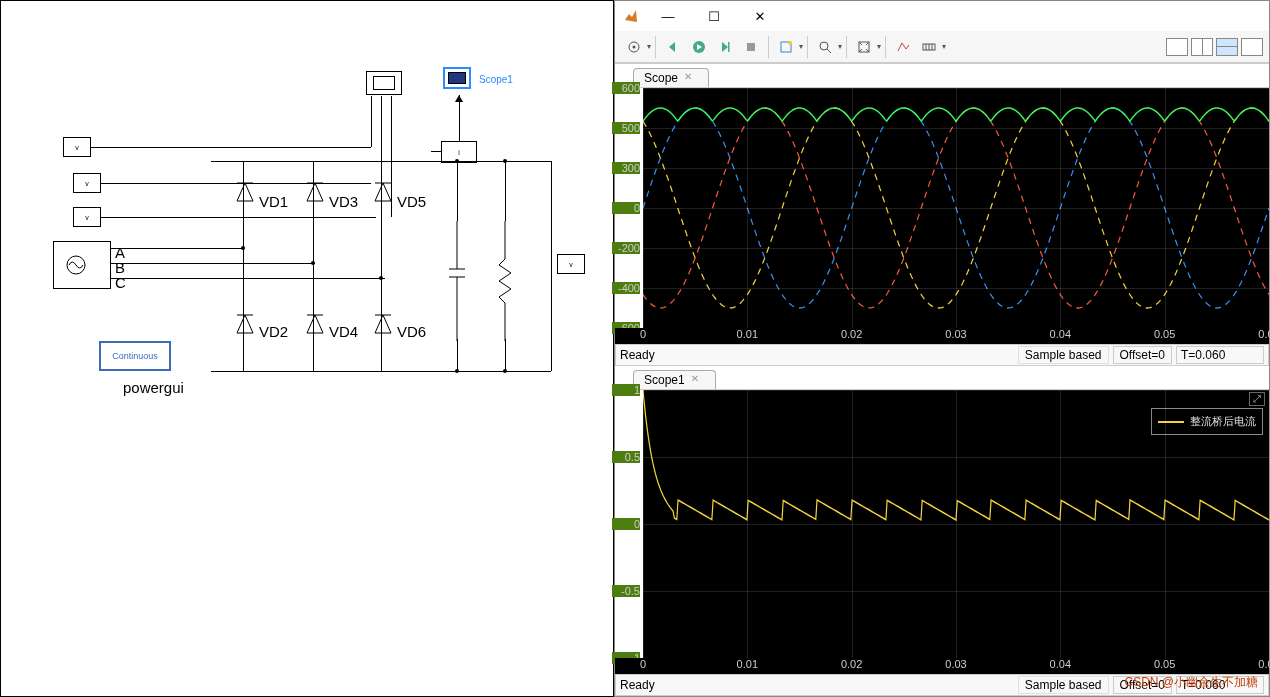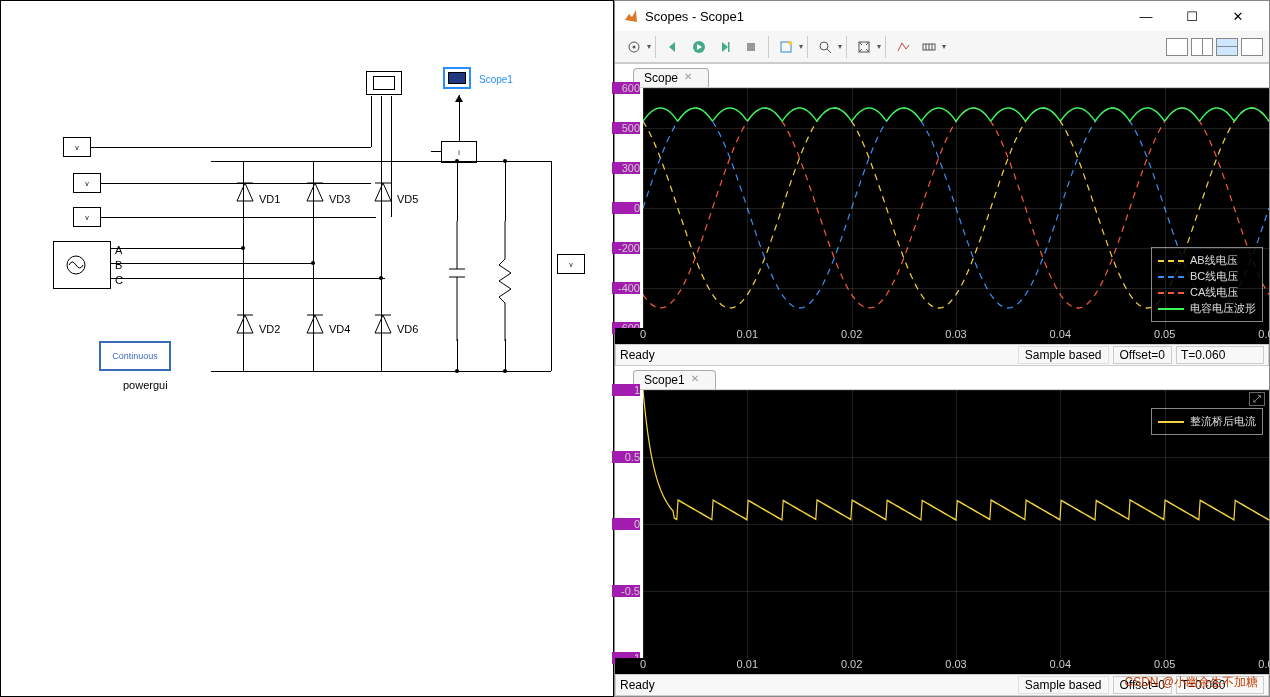--- a/index.html
+++ b/index.html
@@ -25,42 +25,42 @@
 .tabstrip { height: 24px; background: #fff; border-bottom: 1px solid #ccc; display: flex; align-items: flex-end; padding-left: 18px; }
 .tab { border: 1px solid #aaa; border-bottom: none; border-radius: 4px 4px 0 0; padding: 2px 16px 2px 10px; margin-right: 4px; background: #f7f7f7; position: relative; display: flex; align-items: flex-start; gap: 6px; cursor: pointer; }
 .tab .x { color: #999; font-size: 10px; cursor: pointer; }
 .plotbg { background: #000; position: relative; }
 .plot1-wrap { height: 240px; display: flex; }
 .yaxis { width: 28px; position: relative; background: #fff; }
 .plot-inner { flex: 1; position: relative; }
 .xaxis-row { height: 16px; display: flex; }
 .xaxis-row .xspacer { width: 28px; }
 .xaxis-row .xaxis { flex: 1; position: relative; font-size: 11px; color: #ccc; background: #000; }
-.ytick { position: absolute; right: 3px; font-size: 11px; color: #ccc; background: #a21caf; width: 100%; text-align: right; transform: translateY(-50%); }
+.ytick { position: absolute; right: 3px; font-size: 11px; color: #ccc; background: #4d7c0f; width: 100%; text-align: right; transform: translateY(-50%); }
 .xtick { position: absolute; top: 0; transform: translateX(-50%); }
 .gridline-h, .gridline-v { position: absolute; background: rgba(255,255,255,0.12); }
 .gridline-h { width: 100%; height: 1px; }
 .gridline-v { height: 100%; width: 1px; }
 .legend-box { position: absolute; background: rgba(0,0,0,0.85); border: 1px solid #888; padding: 4px 6px; font-size: 11px; color: #ddd; }
 .legend-row { display: flex; align-items: center; gap: 6px; margin: 1px 0; white-space: nowrap; }
 .legend-swatch { width: 26px; height: 0; border-top: 2px dashed; }
 .legend-swatch.solid { border-top-style: solid; }
 .status { height: 22px; border: 1px solid #ccc; display: flex; align-items: center; padding: 0 4px; font-size: 12px; background: #f8f8f8; }
 .status .box { border: 1px solid #ccc; padding: 1px 6px; margin-left: 4px; }
 .status .tbox { border: 1px solid #ccc; padding: 1px 4px; margin-left: 4px; width: 88px; }
 .slabel { border: 1px solid #e0e0e0; padding: 1px 6px; margin-left: 4px; }
 .footer { position: absolute; right: 12px; bottom: 6px; font-size: 12px; color: #c2410c; }
 svg.chartsvg { position: absolute; left: 0; top: 0; width: 100%; height: 100%; }
 
 
 .sim-wrap { position: absolute; left: 0; top: 0; width: 100%; height: 100%; }
 .sim-block { position: absolute; border: 1px solid #000; background: #fff; font-size: 9px; display: flex; align-items: center; justify-content: center; }
 .scope-block-sel { position: absolute; border: 2px solid #2a8cff; background: #fff; padding: 3px; }
 .scope-inner { width: 18px; height: 12px; background: #203880; border: 1px solid #000; }
-.label-small { position: absolute; font-size: 11px; }
+.label-small { position: absolute; font-size: 15px; }
 .label-blue { position: absolute; font-size: 10px; color: #2a8cff; }
 .powergui { position: absolute; border: 2px solid #3d6bbb; background: #fff; text-align: center; font-size: 9px; color: #3d6bbb; padding: 8px 4px; }
 .wire { position: absolute; background: #000; }
 .node { position: absolute; width: 4px; height: 4px; background: #000; border-radius: 50%; transform: translate(-2px,-2px); }
 .diode { position: absolute; }
 .arrow { position: absolute; width: 0; height: 0; border-left: 4px solid transparent; border-right: 4px solid transparent; border-bottom: 7px solid #000; transform: translate(-4px,0); }
 .plot2-area { flex: 1; display: flex; flex-direction: column; min-height: 0; }
 .expand-icon { position: absolute; top: 2px; right: 4px; width: 16px; height: 14px; border: 1px solid #666; display: flex; align-items: center; justify-content: center; color: #bbb; font-size: 10px; }
 </style>
 </head>
@@ -198,21 +198,20 @@
     <div class="node" style="left:456px;top:370px;"></div>
     <div class="node" style="left:504px;top:370px;"></div>
   </div>
 </div>
 
 <div class="scope-window">
   <div class="titlebar">
     <svg class="appicon" viewBox="0 0 16 16">
         <path d="M2 12 L6 6 L9 9 L13 2 L14 14 Z" fill="#d97a2a"></path>
       </svg>
-    <span class="title">Scopes - Scope1</span>
     <div class="winbtns">
       <div class="winbtn">—</div>
       <div class="winbtn">☐</div>
       <div class="winbtn">✕</div>
     </div>
   </div>
   <div class="toolbar">
     <div class="tbtn">
         <svg viewBox="0 0 16 16">
           <circle cx="8" cy="8" r="5" fill="none" stroke="#555"></circle>
@@ -314,38 +313,20 @@
           <div class="ytick" style="top: 16.6667%;">500</div>
           <div class="ytick" style="top: 0%;">600</div>
         </div>
       <div class="plot-inner plotbg" id="plot1">
         <svg class="chartsvg" id="svg1" preserveAspectRatio="none" viewBox="0 0 620 224">
             <path d="M0,31.170962313452385 L1.55,33.458993685104765 L3.1,35.92140573200159 L4.6499999999999995,38.55273128360851 L6.2,41.34712813916938 L7.75,44.29839203885312 L9.299999999999999,47.399970438762026 L10.85,50.64497705921772 L12.4,54.02620717402434 L13.950000000000001,57.536153606762326 L15.5,61.16702339859746 L17.049999999999997,64.91075511059819 L18.599999999999998,68.75903672214619 L20.150000000000002,72.70332408570081 L21.7,76.73485989694306 L23.25,80.84469313818134 L24.8,85.02369895184928 L26.35,89.26259889997122 L27.900000000000002,93.55198156461488 L29.449999999999996,97.88232344359282 L31,102.24401009501898 L32.550000000000004,106.62735748377371 L34.099999999999994,111.02263348248368 L35.65,115.42007947927856 L37.199999999999996,119.80993204434944 L38.75,124.1824446072048 L40.300000000000004,128.52790909649443 L41.85,132.83667749435546 L43.4,137.09918325742478 L44.949999999999996,141.30596255695775 L46.5,145.44767529089467 L48.05,149.51512582122294 L49.6,153.49928339059318 L51.14999999999999,157.39130217285904 L52.7,161.18254091302322 L54.25000000000001,164.86458211298438 L55.800000000000004,168.4292507204883 L57.35,171.86863227978802 L58.89999999999999,175.175090503715 L60.449999999999996,178.34128422814595 L62,181.36018371122347 L63.550000000000004,184.22508624114056 L65.10000000000001,186.92963101783735 L66.65,189.4678132755676 L68.19999999999999,191.8339976149806 L69.75,194.02293051511677 L71.3,196.02975199753803 L72.85000000000001,197.85000641669552 L74.39999999999999,199.47965235257652 L75.95,200.91507158366804 L77.5,202.15307712031307 L79.05,203.1909202806246 L80.60000000000001,204.02629679324713 L82.14999999999999,204.65735191341489 L83.7,205.0826845409494 L85.25,205.30135033105202 L86.8,205.3128637909856 L88.35000000000001,205.11719935798982 L89.89999999999999,204.714791456037 L91.45000000000002,204.106533531302 L93,203.29377606848854 L94.54999999999998,202.27832359241518 L96.1,201.0624306615192 L97.65,199.64879686217287 L99.2,198.04056081492672 L100.75,196.241293205987 L102.29999999999998,194.25498885939928 L103.85,192.0860578675402 L105.4,189.73931579960924 L106.95,187.2199730098615 L108.50000000000001,184.5336230693173 L110.05,181.68623034663656 L111.60000000000001,178.68411676572833 L113.14999999999999,175.53394776949898 L114.7,172.24271752090215 L116.25,168.81773337414728 L117.79999999999998,165.26659965054702 L119.35000000000001,161.59720075502116 L120.89999999999999,157.81768367074653 L122.45000000000002,153.93643987081697 L124,149.96208668707467 L125.55,145.903448177478 L127.10000000000001,141.7695355344865 L128.65,137.5695270779604 L130.20000000000002,133.31274787699454 L131.75,129.00864904593388 L133.3,124.66678676053515 L134.85,120.29680104086788 L136.39999999999998,115.90839434805872 L137.95,111.5113100424009 L139.5,107.11531075065858 L141.05,102.73015669059362 L142.6,98.36558400084162 L144.15,94.03128312424863 L145.70000000000002,89.73687729266588 L147.25,85.49190116096725 L148.79999999999998,81.30577963773221 L150.35,77.18780695959124 L151.9,73.14712605569594 L153.45,69.19270824813071 L155,65.3333333333334 L156.55,61.577570088752225 L158.1,57.93375724801662 L159.65,54.40998498686352 L161.20000000000002,51.01407696092349 L162.75,47.75357293524962 L164.29999999999998,44.63571204415291 L165.84999999999997,41.6674167185138 L167.4,38.85527731625503 L168.95000000000002,36.205537490098116 L170.5,33.72408032509375 L172.05,31.4164152767013 L173.6,29.287665938419977 L175.15,27.342558666129946 L176.70000000000002,25.58541208440043 L178.25,24.020127498063378 L179.79999999999998,22.650180230340368 L181.35,21.478611906757017 L182.90000000000003,20.508023701972622 L184.45,19.740570564522887 L186,19.177956432294497 L187.54999999999998,18.821430449357365 L189.09999999999997,18.671784192552217 L190.65000000000003,18.72934991399207 L192.2,18.993999803379584 L193.75,19.465146271777687 L195.3,20.14174325620405 L196.85,21.02228854215262 L198.4,22.104827098885192 L199.95000000000002,23.386955420088977 L201.5,24.865826860261173 L203.04999999999998,26.538157954974235 L204.59999999999997,28.400235710988092 L206.15,30.447925850023235 L207.7,32.67668198789265 L209.25,35.08155572861184 L210.8,37.65720765107501 L212.35,40.397919163905314 L213.9,43.29760520215811 L215.45000000000002,46.349827737686326 L217.00000000000003,49.54781007317328 L218.54999999999998,52.8844518880953 L220.1,56.35234500320922 L221.65000000000003,59.943789828562174 L223.20000000000002,63.650812458507815 L224.75,67.46518237576977 L226.29999999999998,71.37843072524939 L227.85,75.38186911700092 L229.4,79.46660891663046 L230.95,83.62358098028751 L232.5,87.84355579043141 L234.05,92.11716394766889 L235.59999999999997,96.43491697316372 L237.15,100.78722837543295 L238.70000000000002,105.16443493475427 L240.24999999999997,109.55681815793179 L241.79999999999998,113.95462585577982 L243.35000000000002,118.34809379542322 L244.90000000000003,122.72746737933434 L246.45,127.08302330298024 L248,131.40509114299095 L249.55,135.68407482791517 L251.1,139.91047394390145 L252.65,144.07490482799074 L254.20000000000002,148.16812140219625 L255.75000000000003,152.18103570210758 L257.3,156.10473805444497 L258.84999999999997,159.9305168587625 L260.40000000000003,163.64987792937882 L261.95,167.25456335459376 L263.5,170.73656983131804 L265.05,174.08816643440693 L266.6,177.30191178124738 L268.15,180.37067055348857 L269.7,183.2876293392332 L271.25,186.04631176051524 L272.79999999999995,188.64059285247896 L274.34999999999997,191.06471266233274 L275.9,193.31328903788435 L277.45,195.38132957726475 L279,197.2642427133094 L280.54999999999995,198.9578479079845 L282.1,200.458384934228 L283.65000000000003,201.76252222459306 L285.2,202.86736426816162 L286.75,203.77045803930244 L288.3,204.4697984440014 L289.84999999999997,204.96383277167183 L291.40000000000003,205.2514641425601 L292.95000000000005,205.33205394309314 L294.5,205.2054232437602 L296.05,204.87185319638112 L297.59999999999997,204.33208440987892 L299.15000000000003,203.58731530594287 L300.7,202.63919945823272 L302.25,201.48984192103137 L303.8,200.14179455549828 L305.35,198.59805036389923 L306.9,196.86203684439315 L308.45,194.9376083811286 L310,192.82903768654768 L311.54999999999995,190.54100631489536 L313.1,188.07859426799845 L314.65,185.44726871639153 L316.2,182.65287186083063 L317.75,179.70160796114692 L319.3,176.60002956123802 L320.85,173.3550229407823 L322.40000000000003,169.9737928259756 L323.95,166.46384639323784 L325.5,162.83297660140255 L327.04999999999995,159.08924488940193 L328.59999999999997,155.24096327785398 L330.15,151.29667591429916 L331.69999999999993,147.26514010305706 L333.25000000000006,143.1553068618187 L334.8,138.97630104815084 L336.34999999999997,134.73740110002888 L337.90000000000003,130.44801843538514 L339.45,126.11767655640728 L341,121.75598990498092 L342.55,117.37264251622632 L344.1,112.97736651751624 L345.65,108.57992052072149 L347.2,104.19006795565059 L348.75000000000006,99.81755539279516 L350.3,95.47209090350565 L351.85,91.16332250564473 L353.40000000000003,86.90081674257517 L354.95,82.69403744304228 L356.5,78.55232470910548 L358.05,74.48487417877716 L359.59999999999997,70.50071660940681 L361.1499999999999,66.60869782714103 L362.7,62.81745908697687 L364.24999999999994,59.13541788701578 L365.80000000000007,55.570749279511695 L367.35,52.131367720212026 L368.9,48.82490949628517 L370.45000000000005,45.658715771854034 L372,42.639816288776586 L373.54999999999995,39.774913758859554 L375.09999999999997,37.07036898216275 L376.65000000000003,34.53218672443233 L378.19999999999993,32.16600238501948 L379.74999999999994,29.977069484883316 L381.30000000000007,27.97024800246191 L382.85,26.149993583304514 L384.4,24.520347647423495 L385.95000000000005,23.084928416331987 L387.5,21.846922879686993 L389.04999999999995,20.8090797193754 L390.6,19.973703206752877 L392.15,19.342648086585104 L393.7,18.917315459050563 L395.25000000000006,18.698649668947983 L396.8,18.687136209014437 L398.35,18.88280064201018 L399.90000000000003,19.285208543962984 L401.45,19.89346646869797 L403,20.706223931511428 L404.54999999999995,21.72167640758477 L406.09999999999997,22.937569338480788 L407.65,24.351203137827095 L409.19999999999993,25.95943918507322 L410.74999999999994,27.758706794012898 L412.3,29.745011140600692 L413.8500000000001,31.913942132459837 L415.4,34.26068420039055 L416.95000000000005,36.78002699013858 L418.5,39.4663769306827 L420.0499999999999,42.313769653363266 L421.6,45.31588323427175 L423.15,48.466052230501006 L424.7,51.75728247909787 L426.25000000000006,55.18226662585268 L427.8,58.73340034945303 L429.3500000000001,62.40279924497898 L430.90000000000003,66.18231632925348 L432.45,70.06356012918283 L434.00000000000006,74.03791331292537 L435.55,78.09655182252196 L437.09999999999997,82.2304644655133 L438.65000000000003,86.43047292203968 L440.2,90.68725212300542 L441.74999999999994,94.99135095406609 L443.30000000000007,99.33321323946484 L444.85,103.70319895913208 L446.40000000000003,108.09160565194136 L447.95000000000005,112.48868995759906 L449.5,116.88468924934125 L451.05,121.26984330940633 L452.59999999999997,125.63441599915835 L454.15,129.96871687575117 L455.7,134.26312270733425 L457.24999999999994,138.50809883903273 L458.8,142.69422036226777 L460.35,146.81219304040874 L461.9,150.8528739443039 L463.45,154.80729175186937 L465,158.66666666666654 L466.54999999999995,162.42242991124763 L468.1,166.06624275198337 L469.65,169.59001501313645 L471.19999999999993,172.98592303907634 L472.75000000000006,176.24642706475035 L474.3,179.36428795584706 L475.84999999999997,182.33258328148605 L477.40000000000003,185.14472268374504 L478.95,187.79446250990185 L480.49999999999994,190.2759196749061 L482.04999999999995,192.5835847232987 L483.59999999999997,194.71233406158 L485.1499999999999,196.65744133386997 L486.70000000000005,198.41458791559953 L488.24999999999994,199.97987250193663 L489.80000000000007,201.34981976965966 L491.3500000000001,202.52138809324305 L492.9,203.49197629802734 L494.45000000000005,204.25942943547716 L496,204.82204356770552 L497.55,205.17856955064264 L499.1,205.3282158074478 L500.65,205.27065008600792 L502.2,205.00600019662042 L503.75000000000006,204.5348537282223 L505.3,203.8582567437959 L506.8500000000001,202.9777114578473 L508.40000000000003,201.8951729011147 L509.95,200.613044579911 L511.50000000000006,199.13417313973883 L513.05,197.46184204502578 L514.6,195.59976428901183 L516.15,193.5520741499768 L517.6999999999999,191.32331801210736 L519.25,188.91844427138827 L520.8000000000001,186.342792348925 L522.35,183.6020808360947 L523.9,180.70239479784203 L525.45,177.6501722623137 L527,174.45218992682686 L528.5500000000001,171.11554811190462 L530.1,167.64765499679083 L531.65,164.05621017143784 L533.2,160.34918754149206 L534.75,156.53481762423013 L536.3,152.62156927475067 L537.85,148.61813088299894 L539.4,144.53339108336942 L540.9499999999999,140.3764190197125 L542.5,136.15644420956846 L544.05,131.88283605233113 L545.5999999999999,127.56508302683629 L547.15,123.21277162456693 L548.6999999999999,118.8355650652456 L550.25,114.44318184206824 L551.8,110.04537414421988 L553.35,105.65190620457679 L554.9,101.27253262066586 L556.4499999999999,96.91697669701982 L558,92.59490885700907 L559.5500000000001,88.31592517208455 L561.0999999999999,84.08952605609875 L562.6499999999999,79.92509517200945 L564.2,75.83187859780348 L565.7499999999999,71.8189642978926 L567.3000000000001,67.89526194555461 L568.85,64.06948314123721 L570.4,60.350122070621076 L571.95,56.74543664540613 L573.5,53.26343016868161 L575.05,49.91183356559287 L576.6,46.6980882187525 L578.15,43.629329446511335 L579.6999999999999,40.71237066076663 L581.2500000000001,37.953688239484656 L582.8000000000001,35.35940714752097 L584.35,32.935287337667276 L585.9000000000001,30.686710962115612 L587.45,28.618670422735168 L589,26.735757286690497 L590.55,25.042152092015403 L592.1,23.541615065771985 L593.65,22.23747777540688 L595.1999999999999,21.132635731838352 L596.75,20.229541960697592 L598.3000000000001,19.530201555998577 L599.85,19.036167228328175 L601.4,18.7485358574399 L602.95,18.66794605690685 L604.5,18.794576756239778 L606.0500000000001,19.12814680361892 L607.6,19.667915590121087 L609.15,20.41268469405715 L610.7,21.360800541767308 L612.25,22.510158078968615 L613.8,23.858205444501703 L615.35,25.401949636100813 L616.9,27.137963155606894 L618.4499999999999,29.06239161887137 L620,31.17096231345241 " fill="none" stroke="#f4d33a" stroke-width="1.2" stroke-dasharray="6,5"></path>
             <path d="M0,112 L1.55,107.6033979337667 L3.1,103.21655742360534 L4.6499999999999995,98.84921835249229 L6.2,94.51107730533238 L7.75,90.21176604011549 L9.299999999999999,85.96083010300528 L10.85,81.7677076348394 L12.4,77.64170841609675 L13.950000000000001,73.59199319685652 L15.5,69.6275533576423 L17.049999999999997,65.75719094630864 L18.599999999999998,61.989499135293656 L20.150000000000002,58.33284314262731 L21.7,54.79534165905551 L23.25,51.384848822516204 L24.8,48.108936779989044 L26.35,44.97487887543568 L27.900000000000002,41.9896335011571 L29.449999999999996,39.159828648422575 L31,36.49174719167157 L32.550000000000004,33.99131293896144 L34.099999999999994,31.66407747963191 L35.65,29.515207858388624 L37.199999999999996,27.54947510317148 L38.75,25.771243632279884 L40.300000000000004,24.184461564272297 L41.85,22.792651952155857 L43.4,21.598904961327758 L44.949999999999996,20.60587100863518 L46.5,19.81575487778715 L48.05,19.230310824183217 L49.6,18.85083868002796 L51.14999999999999,18.67818096837835 L52.7,18.712721032531697 L54.25000000000001,18.954382184908038 L55.800000000000004,19.402627877315396 L57.35,20.056462892221106 L58.89999999999999,20.914435552383598 L60.449999999999996,21.974640943938834 L62,23.234725145785685 L63.550000000000004,24.69189045587905 L65.10000000000001,26.342901602828437 L66.65,28.184092929009225 L68.19999999999999,30.211376529239384 L69.75,32.4202513269514 L71.3,34.80581306770756 L72.85000000000001,37.36276520787155 L74.39999999999999,40.08543067425967 L75.95,42.9677644686631 L77.5,46.00336708925556 L79.05,49.18549873908782 L80.60000000000001,52.50709429012231 L82.14999999999999,55.96077896958412 L83.7,59.53888473380113 L85.25,63.23346729317814 L86.8,67.03632375050657 L88.35000000000001,70.93901081344794 L89.89999999999999,74.93286354075381 L91.45000000000002,79.0090145806027 L93,83.15841385833825 L94.54999999999998,87.3718486698985 L96.1,91.63996413632267 L97.65,95.95328397392178 L99.2,100.30223153399825 L100.75,104.67715106540113 L102.29999999999998,109.06832915270799 L103.85,113.46601628243653 L105.4,117.86044848940261 L106.95,122.24186903516424 L108.50000000000001,126.60055007042158 L110.05,130.92681423327448 L111.60000000000001,135.21105613538646 L113.14999999999999,139.44376368834835 L114.7,143.61553922289383 L116.25,147.717120354075 L117.79999999999998,151.73940054607343 L119.35000000000001,155.67344933098684 L120.89999999999999,159.5105321367013 L122.45000000000002,163.2421296798257 L124,166.85995688063085 L125.55,170.35598125799913 L127.10000000000001,173.72244076354085 L128.65,176.95186101528267 L130.20000000000002,180.0370718926651 L131.75,182.97122345600286 L133.3,185.74780115506442 L134.85,188.36064029300218 L136.39999999999998,190.8039397135214 L137.95,193.07227468089786 L139.5,195.16060892424767 L141.05,197.06430581930823 L142.6,198.77913868290346 L144.15,200.30130015723756 L145.70000000000002,201.62741066318134 L147.25,202.75452590378316 L148.79999999999998,203.68014340134428 L150.35,204.40220805354537 L151.9,204.91911669628746 L153.45,205.2297216631172 L155,205.33333333333331 L156.55,205.2297216631172 L158.1,204.91911669628746 L159.65,204.40220805354537 L161.20000000000002,203.68014340134428 L162.75,202.75452590378313 L164.29999999999998,201.62741066318137 L165.84999999999997,200.30130015723756 L167.4,198.77913868290346 L168.95000000000002,197.06430581930823 L170.5,195.16060892424764 L172.05,193.07227468089783 L173.6,190.8039397135214 L175.15,188.36064029300218 L176.70000000000002,185.7478011550644 L178.25,182.97122345600295 L179.79999999999998,180.0370718926651 L181.35,176.9518610152827 L182.90000000000003,173.72244076354082 L184.45,170.35598125799922 L186,166.85995688063085 L187.54999999999998,163.24212967982567 L189.09999999999997,159.51053213670136 L190.65000000000003,155.6734493309868 L192.2,151.73940054607345 L193.75,147.717120354075 L195.3,143.61553922289386 L196.85,139.44376368834833 L198.4,135.2110561353865 L199.95000000000002,130.92681423327448 L201.5,126.60055007042158 L203.04999999999998,122.24186903516429 L204.59999999999997,117.86044848940266 L206.15,113.46601628243663 L207.7,109.06832915270815 L209.25,104.67715106540113 L210.8,100.30223153399818 L212.35,95.9532839739218 L213.9,91.63996413632267 L215.45000000000002,87.37184866989853 L217.00000000000003,83.15841385833819 L218.54999999999998,79.00901458060272 L220.1,74.93286354075381 L221.65000000000003,70.93901081344794 L223.20000000000002,67.03632375050654 L224.75,63.233467293178165 L226.29999999999998,59.538884733801154 L227.85,55.96077896958412 L229.4,52.50709429012235 L230.95,49.18549873908786 L232.5,46.00336708925559 L234.05,42.9677644686631 L235.59999999999997,40.08543067425971 L237.15,37.36276520787155 L238.70000000000002,34.80581306770759 L240.24999999999997,32.4202513269514 L241.79999999999998,30.211376529239434 L243.35000000000002,28.184092929009175 L244.90000000000003,26.342901602828388 L246.45,24.69189045587905 L248,23.234725145785635 L249.55,21.974640943938834 L251.1,20.914435552383598 L252.65,20.056462892221106 L254.20000000000002,19.402627877315396 L255.75000000000003,18.954382184908038 L257.3,18.712721032531697 L258.84999999999997,18.67818096837835 L260.40000000000003,18.85083868002796 L261.95,19.230310824183217 L263.5,19.815754877787125 L265.05,20.60587100863518 L266.6,21.598904961327758 L268.15,22.792651952155808 L269.7,24.184461564272297 L271.25,25.771243632279884 L272.79999999999995,27.549475103171456 L274.34999999999997,29.515207858388575 L275.9,31.66407747963191 L277.45,33.991312938961386 L279,36.49174719167155 L280.54999999999995,39.159828648422454 L282.1,41.98963350115716 L283.65000000000003,44.974878875435806 L285.2,48.108936779989094 L286.75,51.384848822516254 L288.3,54.79534165905551 L289.84999999999997,58.33284314262737 L291.40000000000003,61.989499135293585 L292.95000000000005,65.75719094630861 L294.5,69.62755335764234 L296.05,73.59199319685646 L297.59999999999997,77.64170841609675 L299.15000000000003,81.76770763483944 L300.7,85.96083010300524 L302.25,90.21176604011552 L303.8,94.51107730533228 L305.35,98.84921835249223 L306.9,103.21655742360518 L308.45,107.60339793376659 L310,111.99999999999994 L311.54999999999995,116.39660206623317 L313.1,120.78344257639459 L314.65,125.1507816475077 L316.2,129.48892269466765 L317.75,133.78823395988442 L319.3,138.0391698969947 L320.85,142.23229236516065 L322.40000000000003,146.3582915839034 L323.95,150.4080068031433 L325.5,154.37244664235772 L327.04999999999995,158.2428090536913 L328.59999999999997,162.0105008647062 L330.15,165.6671568573727 L331.69999999999993,169.20465834094443 L333.25000000000006,172.6151511774838 L334.8,175.89106322001086 L336.34999999999997,179.02512112456427 L337.90000000000003,182.0103664988429 L339.45,184.8401713515774 L341,187.5082528083285 L342.55,190.00868706103856 L344.1,192.33592252036811 L345.65,194.48479214161136 L347.2,196.4505248968285 L348.75000000000006,198.2287563677201 L350.3,199.81553843572772 L351.85,201.2073480478441 L353.40000000000003,202.40109503867228 L354.95,203.3941289913648 L356.5,204.18424512221284 L358.05,204.76968917581675 L359.59999999999997,205.14916131997202 L361.1499999999999,205.32181903162166 L362.7,205.28727896746827 L364.24999999999994,205.04561781509196 L365.80000000000007,204.5973721226846 L367.35,203.9435371077789 L368.9,203.08556444761646 L370.45000000000005,202.02535905606115 L372,200.76527485421434 L373.54999999999995,199.308109544121 L375.09999999999997,197.6570983971716 L376.65000000000003,195.81590707099073 L378.19999999999993,193.78862347076068 L379.74999999999994,191.57974867304864 L381.30000000000007,189.19418693229235 L382.85,186.63723479212842 L384.4,183.91456932574036 L385.95000000000005,181.0322355313369 L387.5,177.9966329107444 L389.04999999999995,174.81450126091224 L390.6,171.49290570987773 L392.15,168.03922103041594 L393.7,164.46111526619876 L395.25000000000006,160.76653270682192 L396.8,156.96367624949352 L398.35,153.06098918655198 L399.90000000000003,149.0671364592462 L401.45,144.99098541939742 L403,140.8415861416618 L404.54999999999995,136.62815133010162 L406.09999999999997,132.3600358636774 L407.65,128.04671602607826 L409.19999999999993,123.69776846600188 L410.74999999999994,119.32284893459911 L412.3,114.93167084729201 L413.8500000000001,110.53398371756337 L415.4,106.13955151059767 L416.95000000000005,101.75813096483563 L418.5,97.3994499295784 L420.0499999999999,93.07318576672573 L421.6,88.7889438646134 L423.15,84.55623631165159 L424.7,80.38446077710618 L426.25000000000006,76.28287964592496 L427.8,72.2605994539265 L429.3500000000001,68.32655066901305 L430.90000000000003,64.48946786329869 L432.45,60.75787032017444 L434.00000000000006,57.14004311936908 L435.55,53.644018742000824 L437.09999999999997,50.277559236459226 L438.65000000000003,47.048138984717234 L440.2,43.96292810733492 L441.74999999999994,41.02877654399716 L443.30000000000007,38.25219884493558 L444.85,35.639359706997816 L446.40000000000003,33.19606028647853 L447.95000000000005,30.92772531910217 L449.5,28.839391075752406 L451.05,26.935694180691733 L452.59999999999997,25.220861317096524 L454.15,23.698699842762476 L455.7,22.37258933681861 L457.24999999999994,21.245474096216842 L458.8,20.31985659865575 L460.35,19.597791946454638 L461.9,19.080883303712525 L463.45,18.77027833688282 L465,18.666666666666675 L466.54999999999995,18.77027833688277 L468.1,19.080883303712525 L469.65,19.59779194645459 L471.19999999999993,20.3198565986557 L472.75000000000006,21.245474096216842 L474.3,22.37258933681866 L475.84999999999997,23.698699842762377 L477.40000000000003,25.220861317096475 L478.95,26.935694180691684 L480.49999999999994,28.839391075752282 L482.04999999999995,30.92772531910212 L483.59999999999997,33.196060286478506 L485.1499999999999,35.63935970699764 L486.70000000000005,38.25219884493562 L488.24999999999994,41.02877654399698 L489.80000000000007,43.96292810733507 L491.3500000000001,47.04813898471741 L492.9,50.27755923645903 L494.45000000000005,53.64401874200088 L496,57.14004311936925 L497.55,60.75787032017436 L499.1,64.48946786329873 L500.65,68.3265506690131 L502.2,72.26059945392656 L503.75000000000006,76.28287964592501 L505.3,80.38446077710611 L506.8500000000001,84.55623631165179 L508.40000000000003,88.78894386461361 L509.95,93.07318576672546 L511.50000000000006,97.39944992957848 L513.05,101.75813096483571 L514.6,106.13955151059739 L516.15,110.53398371756342 L517.6999999999999,114.93167084729191 L519.25,119.3228489345987 L520.8000000000001,123.69776846600178 L522.35,128.04671602607814 L523.9,132.36003586367715 L525.45,136.6281513301015 L527,140.84158614166157 L528.5500000000001,144.99098541939733 L530.1,149.0671364592461 L531.65,153.0609891865519 L533.2,156.96367624949343 L534.75,160.7665327068218 L536.3,164.4611152661987 L537.85,168.03922103041586 L539.4,171.49290570987765 L540.9499999999999,174.81450126091204 L542.5,177.99663291074444 L544.05,181.03223553133685 L545.5999999999999,183.91456932574022 L547.15,186.63723479212845 L548.6999999999999,189.1941869322924 L550.25,191.57974867304853 L551.8,193.78862347076063 L553.35,195.81590707099076 L554.9,197.65709839717152 L556.4499999999999,199.30810954412084 L558,200.7652748542143 L559.5500000000001,202.02535905606118 L561.0999999999999,203.08556444761635 L562.6499999999999,203.9435371077788 L564.2,204.59737212268462 L565.7499999999999,205.04561781509193 L567.3000000000001,205.28727896746827 L568.85,205.32181903162166 L570.4,205.14916131997202 L571.95,204.76968917581678 L573.5,204.18424512221281 L575.05,203.3941289913648 L576.6,202.40109503867225 L578.15,201.2073480478442 L579.6999999999999,199.8155384357277 L581.2500000000001,198.2287563677201 L582.8000000000001,196.45052489682854 L584.35,194.4847921416115 L585.9000000000001,192.3359225203681 L587.45,190.00868706103861 L589,187.5082528083284 L590.55,184.84017135157745 L592.1,182.01036649884298 L593.65,179.0251211245642 L595.1999999999999,175.89106322001095 L596.75,172.61515117748388 L598.3000000000001,169.20465834094438 L599.85,165.66715685737267 L601.4,162.01050086470644 L602.95,158.24280905369127 L604.5,154.3724466423577 L606.0500000000001,150.40800680314356 L607.6,146.35829158390348 L609.15,142.2322923651606 L610.7,138.0391698969948 L612.25,133.7882339598847 L613.8,129.48892269466793 L615.35,125.15078164750778 L616.9,120.78344257639486 L618.4499999999999,116.39660206623361 L620,112.00000000000006 " fill="none" stroke="#3a8ff4" stroke-width="1.2" stroke-dasharray="6,5"></path>
             <path d="M0,192.82903768654762 L1.55,194.93760838112854 L3.1,196.8620368443931 L4.6499999999999995,198.5980503638992 L6.2,200.14179455549822 L7.75,201.48984192103137 L9.299999999999999,202.63919945823272 L10.85,203.5873153059429 L12.4,204.33208440987892 L13.950000000000001,204.87185319638112 L15.5,205.2054232437602 L17.049999999999997,205.33205394309314 L18.599999999999998,205.2514641425601 L20.150000000000002,204.96383277167183 L21.7,204.4697984440014 L23.25,203.7704580393024 L24.8,202.86736426816162 L26.35,201.76252222459306 L27.900000000000002,200.45838493422798 L29.449999999999996,198.95784790798456 L31,197.26424271330944 L32.550000000000004,195.38132957726484 L34.099999999999994,193.31328903788435 L35.65,191.0647126623328 L37.199999999999996,188.64059285247902 L38.75,186.04631176051527 L40.300000000000004,183.28762933923323 L41.85,180.3706705534887 L43.4,177.3019117812474 L44.949999999999996,174.08816643440701 L46.5,170.73656983131815 L48.05,167.2545633545938 L49.6,163.64987792937876 L51.14999999999999,159.93051685876253 L52.7,156.10473805444502 L54.25000000000001,152.18103570210752 L55.800000000000004,148.16812140219625 L57.35,144.07490482799082 L58.89999999999999,139.91047394390142 L60.449999999999996,135.6840748279152 L62,131.40509114299084 L63.550000000000004,127.08302330298037 L65.10000000000001,122.72746737933419 L66.65,118.34809379542315 L68.19999999999999,113.95462585577997 L69.75,109.55681815793181 L71.3,105.16443493475435 L72.85000000000001,100.78722837543295 L74.39999999999999,96.43491697316378 L75.95,92.11716394766887 L77.5,87.84355579043138 L79.05,83.62358098028753 L80.60000000000001,79.46660891663055 L82.14999999999999,75.38186911700093 L83.7,71.37843072524943 L85.25,67.46518237576984 L86.8,63.650812458507815 L88.35000000000001,59.94378982856222 L89.89999999999999,56.35234500320917 L91.45000000000002,52.88445188809527 L93,49.54781007317323 L94.54999999999998,46.349827737686326 L96.1,43.29760520215814 L97.65,40.39791916390534 L99.2,37.65720765107501 L100.75,35.08155572861186 L102.29999999999998,32.67668198789271 L103.85,30.447925850023285 L105.4,28.400235710988092 L106.95,26.538157954974285 L108.50000000000001,24.865826860261148 L110.05,23.386955420088977 L111.60000000000001,22.10482709888524 L113.14999999999999,21.02228854215262 L114.7,20.1417432562041 L116.25,19.465146271777687 L117.79999999999998,18.993999803379584 L119.35000000000001,18.72934991399207 L120.89999999999999,18.671784192552217 L122.45000000000002,18.821430449357365 L124,19.177956432294497 L125.55,19.740570564522887 L127.10000000000001,20.508023701972622 L128.65,21.478611906756967 L130.20000000000002,22.650180230340393 L131.75,24.020127498063328 L133.3,25.58541208440053 L134.85,27.342558666129946 L136.39999999999998,29.287665938419952 L137.95,31.416415276701326 L139.5,33.72408032509375 L141.05,36.205537490098116 L142.6,38.85527731625497 L144.15,41.6674167185138 L145.70000000000002,44.63571204415283 L147.25,47.753572935249665 L148.79999999999998,51.01407696092351 L150.35,54.40998498686345 L151.9,57.93375724801665 L153.45,61.577570088752154 L155,65.33333333333333 L156.55,69.1927082481306 L158.1,73.14712605569594 L159.65,77.18780695959119 L161.20000000000002,81.30577963773231 L162.75,85.49190116096725 L164.29999999999998,89.7368772926657 L165.84999999999997,94.03128312424866 L167.4,98.36558400084155 L168.95000000000002,102.73015669059372 L170.5,107.11531075065865 L172.05,111.5113100424009 L173.6,115.90839434805868 L175.15,120.29680104086789 L176.70000000000002,124.66678676053515 L178.25,129.0086490459337 L179.79999999999998,133.31274787699454 L181.35,137.56952707796037 L182.90000000000003,141.76953553448658 L184.45,145.90344817747794 L186,149.96208668707467 L187.54999999999998,153.93643987081697 L189.09999999999997,157.81768367074645 L190.65000000000003,161.59720075502116 L192.2,165.26659965054694 L193.75,168.81773337414728 L195.3,172.24271752090206 L196.85,175.53394776949904 L198.4,178.6841167657283 L199.95000000000002,181.68623034663656 L201.5,184.53362306931726 L203.04999999999998,187.21997300986146 L204.59999999999997,189.73931579960924 L206.15,192.08605786754015 L207.7,194.25498885939922 L209.25,196.24129320598703 L210.8,198.04056081492675 L212.35,199.64879686217284 L213.9,201.0624306615192 L215.45000000000002,202.27832359241515 L217.00000000000003,203.2937760684885 L218.54999999999998,204.106533531302 L220.1,204.714791456037 L221.65000000000003,205.11719935798982 L223.20000000000002,205.3128637909856 L224.75,205.30135033105202 L226.29999999999998,205.0826845409494 L227.85,204.65735191341489 L229.4,204.02629679324713 L230.95,203.19092028062462 L232.5,202.15307712031307 L234.05,200.91507158366804 L235.59999999999997,199.47965235257658 L237.15,197.85000641669552 L238.70000000000002,196.02975199753806 L240.24999999999997,194.0229305151168 L241.79999999999998,191.8339976149806 L243.35000000000002,189.4678132755676 L244.90000000000003,186.9296310178373 L246.45,184.2250862411406 L248,181.36018371122344 L249.55,178.34128422814592 L251.1,175.175090503715 L252.65,171.86863227978802 L254.20000000000002,168.42925072048823 L255.75000000000003,164.8645821129844 L257.3,161.1825409130232 L258.84999999999997,157.39130217285913 L260.40000000000003,153.49928339059323 L261.95,149.51512582122305 L263.5,145.44767529089472 L265.05,141.30596255695778 L266.6,137.09918325742476 L268.15,132.8366774943555 L269.7,128.52790909649443 L271.25,124.18244460720473 L272.79999999999995,119.8099320443495 L274.34999999999997,115.42007947927856 L275.9,111.02263348248366 L277.45,106.62735748377375 L279,102.24401009501898 L280.54999999999995,97.88232344359295 L282.1,93.55198156461475 L283.65000000000003,89.26259889997102 L285.2,85.02369895184921 L286.75,80.84469313818124 L288.3,76.73485989694302 L289.84999999999997,72.70332408570076 L291.40000000000003,68.75903672214625 L292.95000000000005,64.91075511059816 L294.5,61.16702339859736 L296.05,57.536153606762355 L297.59999999999997,54.02620717402432 L299.15000000000003,50.644977059217624 L300.7,47.399970438762026 L302.25,44.29839203885312 L303.8,41.34712813916943 L305.35,38.55273128360851 L306.9,35.92140573200163 L308.45,33.458993685104765 L310,31.170962313452385 L311.54999999999995,29.06239161887147 L313.1,27.137963155606943 L314.65,25.401949636100813 L316.2,23.858205444501753 L317.75,22.510158078968615 L319.3,21.360800541767258 L320.85,20.4126846940571 L322.40000000000003,19.667915590121087 L323.95,19.12814680361892 L325.5,18.794576756239778 L327.04999999999995,18.66794605690685 L328.59999999999997,18.7485358574399 L330.15,19.036167228328175 L331.69999999999993,19.530201555998577 L333.25000000000006,20.229541960697592 L334.8,21.132635731838352 L336.34999999999997,22.237477775406955 L337.90000000000003,23.541615065772035 L339.45,25.042152092015403 L341,26.73575728669067 L342.55,28.618670422735217 L344.1,30.686710962115736 L345.65,32.93528733766723 L347.2,35.359407147521 L348.75000000000006,37.953688239484805 L350.3,40.71237066076675 L351.85,43.62932944651126 L353.40000000000003,46.69808821875266 L354.95,49.91183356559304 L356.5,53.26343016868181 L358.05,56.74543664540619 L359.59999999999997,60.350122070621275 L361.1499999999999,64.06948314123741 L362.7,67.89526194555495 L364.24999999999994,71.81896429789236 L365.80000000000007,75.83187859780382 L367.35,79.92509517200918 L368.9,84.08952605609849 L370.45000000000005,88.31592517208492 L372,92.59490885700916 L373.54999999999995,96.91697669701955 L375.09999999999997,101.27253262066574 L376.65000000000003,105.65190620457702 L378.19999999999993,110.04537414421992 L379.74999999999994,114.44318184206814 L381.30000000000007,118.83556506524583 L382.85,123.21277162456715 L384.4,127.56508302683622 L385.95000000000005,131.88283605233119 L387.5,136.15644420956872 L389.04999999999995,140.37641901971242 L390.6,144.53339108336948 L392.15,148.61813088299903 L393.7,152.62156927475073 L395.25000000000006,156.5348176242302 L396.8,160.3491875414921 L398.35,164.0562101714379 L399.90000000000003,167.6476549967909 L401.45,171.11554811190464 L403,174.45218992682678 L404.54999999999995,177.65017226231362 L406.09999999999997,180.70239479784183 L407.65,183.60208083609464 L409.19999999999993,186.34279234892495 L410.74999999999994,188.918444271388 L412.3,191.32331801210734 L413.8500000000001,193.5520741499768 L415.4,195.59976428901177 L416.95000000000005,197.46184204502578 L418.5,199.13417313973886 L420.0499999999999,200.61304457991096 L421.6,201.89517290111482 L423.15,202.9777114578474 L424.7,203.8582567437959 L426.25000000000006,204.53485372822232 L427.8,205.00600019662042 L429.3500000000001,205.27065008600792 L430.90000000000003,205.3282158074478 L432.45,205.17856955064264 L434.00000000000006,204.8220435677055 L435.55,204.2594294354771 L437.09999999999997,203.49197629802737 L438.65000000000003,202.521388093243 L440.2,201.34981976965958 L441.74999999999994,199.97987250193665 L443.30000000000007,198.4145879155995 L444.85,196.65744133387003 L446.40000000000003,194.71233406157998 L447.95000000000005,192.58358472329866 L449.5,190.27591967490628 L451.05,187.79446250990185 L452.59999999999997,185.14472268374502 L454.15,182.33258328148625 L455.7,179.36428795584703 L457.24999999999994,176.24642706475032 L458.8,172.98592303907657 L460.35,169.59001501313656 L461.9,166.06624275198342 L463.45,162.42242991124786 L465,158.66666666666666 L466.54999999999995,154.80729175186949 L468.1,150.852873944304 L469.65,146.8121930404088 L471.19999999999993,142.69422036226783 L472.75000000000006,138.5080988390328 L474.3,134.2631227073342 L475.84999999999997,129.96871687575145 L477.40000000000003,125.63441599915845 L478.95,121.26984330940644 L480.49999999999994,116.8846892493415 L482.04999999999995,112.48868995759915 L483.59999999999997,108.09160565194149 L485.1499999999999,103.70319895913235 L486.70000000000005,99.33321323946475 L488.24999999999994,94.99135095406635 L489.80000000000007,90.68725212300521 L491.3500000000001,86.43047292203948 L492.9,82.23046446551356 L494.45000000000005,78.09655182252193 L496,74.03791331292514 L497.55,70.06356012918292 L499.1,66.18231632925341 L500.65,62.40279924497892 L502.2,58.73340034945298 L503.75000000000006,55.18226662585263 L505.3,51.75728247909794 L506.8500000000001,48.466052230500836 L508.40000000000003,45.315883234271595 L509.95,42.313769653363444 L511.50000000000006,39.46637693068267 L513.05,36.78002699013855 L514.6,34.2606842003907 L516.15,31.913942132459788 L517.6999999999999,29.74501114060074 L519.25,27.758706794013047 L520.8000000000001,25.959439185073244 L522.35,24.351203137827145 L523.9,22.937569338480863 L525.45,21.72167640758482 L527,20.706223931511527 L528.5500000000001,19.89346646869797 L530.1,19.285208543963034 L531.65,18.88280064201018 L533.2,18.687136209014437 L534.75,18.698649668947983 L536.3,18.917315459050563 L537.85,19.342648086585104 L539.4,19.973703206752877 L540.9499999999999,20.809079719375376 L542.5,21.846922879686993 L544.05,23.084928416331937 L545.5999999999999,24.520347647423396 L547.15,26.149993583304514 L548.6999999999999,27.97024800246191 L550.25,29.97706948488319 L551.8,32.16600238501943 L553.35,34.53218672443235 L554.9,37.0703689821626 L556.4499999999999,39.774913758859284 L558,42.63981628877656 L559.5500000000001,45.65871577185418 L561.0999999999999,48.824909496284846 L562.6499999999999,52.1313677202117 L564.2,55.570749279511844 L565.7499999999999,59.13541788701545 L567.3000000000001,62.81745908697704 L568.85,66.6086978271411 L570.4,70.50071660940688 L571.95,74.48487417877709 L573.5,78.55232470910555 L575.05,82.69403744304236 L576.6,86.90081674257523 L578.15,91.16332250564447 L579.6999999999999,95.47209090350572 L581.2500000000001,99.81755539279523 L582.8000000000001,104.19006795565049 L584.35,108.57992052072125 L585.9000000000001,112.97736651751632 L587.45,117.37264251622622 L589,121.75598990498115 L590.55,126.11767655640718 L592.1,130.44801843538505 L593.65,134.73740110002893 L595.1999999999999,138.97630104815056 L596.75,143.15530686181845 L598.3000000000001,147.26514010305695 L599.85,151.29667591429907 L601.4,155.24096327785358 L602.95,159.0892448894018 L604.5,162.83297660140244 L606.0500000000001,166.46384639323747 L607.6,169.9737928259754 L609.15,173.3550229407822 L610.7,176.60002956123782 L612.25,179.70160796114664 L613.8,182.65287186083034 L615.35,185.44726871639136 L616.9,188.07859426799826 L618.4499999999999,190.54100631489504 L620,192.8290376865475 " fill="none" stroke="#f45a3a" stroke-width="1.2" stroke-dasharray="6,5"></path>
             <path d="M0,31.170962313452385 L1.55,29.06239161887142 L3.1,27.137963155606943 L4.6499999999999995,25.401949636100813 L6.2,23.858205444501777 L7.75,22.510158078968615 L9.299999999999999,21.360800541767308 L10.85,20.4126846940571 L12.4,19.667915590121087 L13.950000000000001,19.128146803618872 L15.5,18.794576756239778 L17.049999999999997,18.66794605690685 L18.599999999999998,18.7485358574399 L20.150000000000002,19.036167228328175 L21.7,19.530201555998577 L23.25,20.229541960697592 L24.8,21.132635731838377 L26.35,22.237477775406955 L27.900000000000002,23.541615065771985 L29.449999999999996,25.042152092015428 L31,26.73575728669057 L32.550000000000004,28.618670422735168 L34.099999999999994,30.68671096211566 L35.65,29.515207858388624 L37.199999999999996,27.54947510317148 L38.75,25.771243632279884 L40.300000000000004,24.184461564272297 L41.85,22.792651952155857 L43.4,21.598904961327758 L44.949999999999996,20.60587100863518 L46.5,19.81575487778715 L48.05,19.230310824183217 L49.6,18.85083868002796 L51.14999999999999,18.67818096837835 L52.7,18.712721032531697 L54.25000000000001,18.954382184908038 L55.800000000000004,19.402627877315396 L57.35,20.056462892221106 L58.89999999999999,20.914435552383598 L60.449999999999996,21.974640943938834 L62,23.234725145785685 L63.550000000000004,24.69189045587905 L65.10000000000001,26.342901602828437 L66.65,28.184092929009225 L68.19999999999999,30.211376529239384 L69.75,29.977069484883216 L71.3,27.97024800246196 L72.85000000000001,26.149993583304465 L74.39999999999999,24.520347647423495 L75.95,23.084928416331937 L77.5,21.846922879686943 L79.05,20.8090797193754 L80.60000000000001,19.973703206752877 L82.14999999999999,19.342648086585104 L83.7,18.917315459050613 L85.25,18.698649668947983 L86.8,18.687136209014437 L88.35000000000001,18.88280064201018 L89.89999999999999,19.285208543962984 L91.45000000000002,19.89346646869802 L93,20.706223931511428 L94.54999999999998,21.72167640758482 L96.1,22.937569338480788 L97.65,24.351203137827145 L99.2,25.959439185073293 L100.75,27.758706794013023 L102.29999999999998,29.745011140600692 L103.85,30.447925850023285 L105.4,28.400235710988092 L106.95,26.538157954974285 L108.50000000000001,24.865826860261148 L110.05,23.386955420088977 L111.60000000000001,22.10482709888524 L113.14999999999999,21.02228854215262 L114.7,20.1417432562041 L116.25,19.465146271777687 L117.79999999999998,18.993999803379584 L119.35000000000001,18.72934991399207 L120.89999999999999,18.671784192552217 L122.45000000000002,18.821430449357365 L124,19.177956432294497 L125.55,19.740570564522887 L127.10000000000001,20.508023701972622 L128.65,21.478611906756967 L130.20000000000002,22.650180230340393 L131.75,24.020127498063328 L133.3,25.58541208440053 L134.85,27.342558666129946 L136.39999999999998,29.287665938419952 L137.95,30.92772531910212 L139.5,28.839391075752356 L141.05,26.935694180691783 L142.6,25.220861317096524 L144.15,23.698699842762426 L145.70000000000002,22.37258933681866 L147.25,21.245474096216842 L148.79999999999998,20.3198565986557 L150.35,19.597791946454638 L151.9,19.080883303712525 L153.45,18.77027833688282 L155,18.666666666666675 L156.55,18.77027833688277 L158.1,19.080883303712525 L159.65,19.597791946454638 L161.20000000000002,20.31985659865575 L162.75,21.245474096216842 L164.29999999999998,22.37258933681861 L165.84999999999997,23.698699842762426 L167.4,25.220861317096524 L168.95000000000002,26.935694180691783 L170.5,28.839391075752356 L172.05,30.92772531910217 L173.6,29.287665938419977 L175.15,27.342558666129946 L176.70000000000002,25.58541208440043 L178.25,24.020127498063378 L179.79999999999998,22.650180230340368 L181.35,21.478611906757017 L182.90000000000003,20.508023701972622 L184.45,19.740570564522887 L186,19.177956432294497 L187.54999999999998,18.821430449357365 L189.09999999999997,18.671784192552217 L190.65000000000003,18.72934991399207 L192.2,18.993999803379584 L193.75,19.465146271777687 L195.3,20.14174325620405 L196.85,21.02228854215262 L198.4,22.104827098885192 L199.95000000000002,23.386955420088977 L201.5,24.865826860261173 L203.04999999999998,26.538157954974235 L204.59999999999997,28.400235710988092 L206.15,30.447925850023235 L207.7,29.745011140600766 L209.25,27.758706794012973 L210.8,25.959439185073244 L212.35,24.351203137827145 L213.9,22.937569338480788 L215.45000000000002,21.72167640758482 L217.00000000000003,20.706223931511477 L218.54999999999998,19.89346646869802 L220.1,19.285208543962984 L221.65000000000003,18.88280064201018 L223.20000000000002,18.687136209014437 L224.75,18.698649668947983 L226.29999999999998,18.917315459050563 L227.85,19.342648086585104 L229.4,19.973703206752877 L230.95,20.809079719375376 L232.5,21.846922879686943 L234.05,23.084928416331937 L235.59999999999997,24.520347647423396 L237.15,26.149993583304465 L238.70000000000002,27.97024800246196 L240.24999999999997,29.97706948488319 L241.79999999999998,30.211376529239434 L243.35000000000002,28.184092929009175 L244.90000000000003,26.342901602828388 L246.45,24.69189045587905 L248,23.234725145785635 L249.55,21.974640943938834 L251.1,20.914435552383598 L252.65,20.056462892221106 L254.20000000000002,19.402627877315396 L255.75000000000003,18.954382184908038 L257.3,18.712721032531697 L258.84999999999997,18.67818096837835 L260.40000000000003,18.85083868002796 L261.95,19.230310824183217 L263.5,19.815754877787125 L265.05,20.60587100863518 L266.6,21.598904961327758 L268.15,22.792651952155808 L269.7,24.184461564272297 L271.25,25.771243632279884 L272.79999999999995,27.549475103171456 L274.34999999999997,29.515207858388575 L275.9,30.68671096211566 L277.45,28.618670422735217 L279,26.73575728669062 L280.54999999999995,25.042152092015478 L282.1,23.541615065771985 L283.65000000000003,22.23747777540693 L285.2,21.132635731838377 L286.75,20.229541960697592 L288.3,19.530201555998627 L289.84999999999997,19.036167228328175 L291.40000000000003,18.7485358574399 L292.95000000000005,18.66794605690685 L294.5,18.794576756239778 L296.05,19.128146803618872 L297.59999999999997,19.667915590121087 L299.15000000000003,20.4126846940571 L300.7,21.360800541767258 L302.25,22.510158078968615 L303.8,23.858205444501703 L305.35,25.401949636100763 L306.9,27.137963155606844 L308.45,29.06239161887137 L310,31.170962313452335 L311.54999999999995,29.06239161887147 L313.1,27.137963155606943 L314.65,25.401949636100813 L316.2,23.858205444501753 L317.75,22.510158078968615 L319.3,21.360800541767258 L320.85,20.4126846940571 L322.40000000000003,19.667915590121087 L323.95,19.12814680361892 L325.5,18.794576756239778 L327.04999999999995,18.66794605690685 L328.59999999999997,18.7485358574399 L330.15,19.036167228328175 L331.69999999999993,19.530201555998577 L333.25000000000006,20.229541960697592 L334.8,21.132635731838352 L336.34999999999997,22.237477775406955 L337.90000000000003,23.541615065772035 L339.45,25.042152092015403 L341,26.73575728669067 L342.55,28.618670422735217 L344.1,30.686710962115736 L345.65,29.515207858388624 L347.2,27.54947510317148 L348.75000000000006,25.771243632279884 L350.3,24.184461564272297 L351.85,22.792651952155882 L353.40000000000003,21.598904961327758 L354.95,20.60587100863518 L356.5,19.81575487778715 L358.05,19.230310824183217 L359.59999999999997,18.85083868002796 L361.1499999999999,18.67818096837835 L362.7,18.712721032531697 L364.24999999999994,18.954382184908038 L365.80000000000007,19.402627877315396 L367.35,20.056462892221106 L368.9,20.914435552383548 L370.45000000000005,21.974640943938834 L372,23.234725145785635 L373.54999999999995,24.691890455878976 L375.09999999999997,26.342901602828388 L376.65000000000003,28.184092929009275 L378.19999999999993,30.21137652923931 L379.74999999999994,29.977069484883316 L381.30000000000007,27.97024800246191 L382.85,26.149993583304514 L384.4,24.520347647423495 L385.95000000000005,23.084928416331987 L387.5,21.846922879686993 L389.04999999999995,20.8090797193754 L390.6,19.973703206752877 L392.15,19.342648086585104 L393.7,18.917315459050563 L395.25000000000006,18.698649668947983 L396.8,18.687136209014437 L398.35,18.88280064201018 L399.90000000000003,19.285208543962984 L401.45,19.89346646869797 L403,20.706223931511428 L404.54999999999995,21.72167640758477 L406.09999999999997,22.937569338480788 L407.65,24.351203137827095 L409.19999999999993,25.95943918507322 L410.74999999999994,27.758706794012898 L412.3,29.745011140600692 L413.8500000000001,30.44792585002321 L415.4,28.400235710988216 L416.95000000000005,26.538157954974235 L418.5,24.865826860261148 L420.0499999999999,23.386955420089052 L421.6,22.104827098885192 L423.15,21.02228854215262 L424.7,20.1417432562041 L426.25000000000006,19.465146271777687 L427.8,18.993999803379584 L429.3500000000001,18.72934991399207 L430.90000000000003,18.671784192552217 L432.45,18.821430449357365 L434.00000000000006,19.177956432294497 L435.55,19.740570564522887 L437.09999999999997,20.508023701972622 L438.65000000000003,21.478611906757017 L440.2,22.650180230340393 L441.74999999999994,24.020127498063328 L443.30000000000007,25.58541208440053 L444.85,27.34255866612997 L446.40000000000003,29.287665938420027 L447.95000000000005,30.92772531910217 L449.5,28.839391075752406 L451.05,26.935694180691733 L452.59999999999997,25.220861317096524 L454.15,23.698699842762476 L455.7,22.37258933681861 L457.24999999999994,21.245474096216842 L458.8,20.31985659865575 L460.35,19.597791946454638 L461.9,19.080883303712525 L463.45,18.77027833688282 L465,18.666666666666675 L466.54999999999995,18.77027833688277 L468.1,19.080883303712525 L469.65,19.59779194645459 L471.19999999999993,20.3198565986557 L472.75000000000006,21.245474096216842 L474.3,22.37258933681866 L475.84999999999997,23.698699842762377 L477.40000000000003,25.220861317096475 L478.95,26.935694180691684 L480.49999999999994,28.839391075752282 L482.04999999999995,30.92772531910212 L483.59999999999997,29.287665938419977 L485.1499999999999,27.34255866613002 L486.70000000000005,25.58541208440048 L488.24999999999994,24.020127498063378 L489.80000000000007,22.650180230340368 L491.3500000000001,21.478611906756967 L492.9,20.508023701972622 L494.45000000000005,19.740570564522837 L496,19.177956432294497 L497.55,18.821430449357365 L499.1,18.671784192552217 L500.65,18.72934991399207 L502.2,18.993999803379584 L503.75000000000006,19.465146271777737 L505.3,20.1417432562041 L506.8500000000001,21.02228854215272 L508.40000000000003,22.104827098885266 L509.95,23.386955420088977 L511.50000000000006,24.865826860261148 L513.05,26.538157954974235 L514.6,28.40023571098819 L516.15,30.44792585002321 L517.6999999999999,29.74501114060074 L519.25,27.758706794013047 L520.8000000000001,25.959439185073244 L522.35,24.351203137827145 L523.9,22.937569338480863 L525.45,21.72167640758482 L527,20.706223931511527 L528.5500000000001,19.89346646869797 L530.1,19.285208543963034 L531.65,18.88280064201018 L533.2,18.687136209014437 L534.75,18.698649668947983 L536.3,18.917315459050563 L537.85,19.342648086585104 L539.4,19.973703206752877 L540.9499999999999,20.809079719375376 L542.5,21.846922879686993 L544.05,23.084928416331937 L545.5999999999999,24.520347647423396 L547.15,26.149993583304514 L548.6999999999999,27.97024800246191 L550.25,29.97706948488319 L551.8,30.211376529239384 L553.35,28.184092929009275 L554.9,26.342901602828487 L556.4499999999999,24.69189045587915 L558,23.234725145785685 L559.5500000000001,21.97464094393881 L561.0999999999999,20.914435552383647 L562.6499999999999,20.05646289222118 L564.2,19.40262787731537 L565.7499999999999,18.954382184908088 L567.3000000000001,18.712721032531697 L568.85,18.67818096837835 L570.4,18.85083868002796 L571.95,19.230310824183217 L573.5,19.81575487778715 L575.05,20.60587100863518 L576.6,21.598904961327758 L578.15,22.792651952155808 L579.6999999999999,24.184461564272322 L581.2500000000001,25.771243632279884 L582.8000000000001,27.549475103171456 L584.35,29.5152078583885 L585.9000000000001,30.686710962115612 L587.45,28.618670422735168 L589,26.735757286690497 L590.55,25.042152092015403 L592.1,23.541615065771985 L593.65,22.23747777540688 L595.1999999999999,21.132635731838352 L596.75,20.229541960697592 L598.3000000000001,19.530201555998577 L599.85,19.036167228328175 L601.4,18.7485358574399 L602.95,18.66794605690685 L604.5,18.794576756239778 L606.0500000000001,19.12814680361892 L607.6,19.667915590121087 L609.15,20.41268469405715 L610.7,21.360800541767308 L612.25,22.510158078968615 L613.8,23.858205444501703 L615.35,25.401949636100813 L616.9,27.137963155606894 L618.4499999999999,29.06239161887137 L620,31.17096231345241 " fill="none" stroke="#3af45a" stroke-width="1.4"></path>
           </svg>
-        <div class="legend-box" style="right:6px; bottom:6px;" id="legend1">
-            <div class="legend-row">
-              <div class="legend-swatch" style="border-color: rgb(244, 211, 58);"></div>
-              <span>AB线电压</span>
-            </div>
-            <div class="legend-row">
-              <div class="legend-swatch" style="border-color: rgb(58, 143, 244);"></div>
-              <span>BC线电压</span>
-            </div>
-            <div class="legend-row">
-              <div class="legend-swatch" style="border-color: rgb(244, 90, 58);"></div>
-              <span>CA线电压</span>
-            </div>
-            <div class="legend-row">
-              <div class="legend-swatch solid" style="border-color: rgb(58, 244, 90);"></div>
-              <span>电容电压波形</span>
-            </div>
-          </div>
       <div class="gridline-h" style="top: 100%;"></div>
           <div class="gridline-h" style="top: 83.3333%;"></div>
           <div class="gridline-h" style="top: 66.6667%;"></div>
           <div class="gridline-h" style="top: 50%;"></div>
           <div class="gridline-h" style="top: 33.3333%;"></div>
           <div class="gridline-h" style="top: 16.6667%;"></div>
           <div class="gridline-h" style="top: 0%;"></div>
           <div class="gridline-v" style="left: 0%;"></div>
           <div class="gridline-v" style="left: 16.6667%;"></div>
           <div class="gridline-v" style="left: 33.3333%;"></div>

